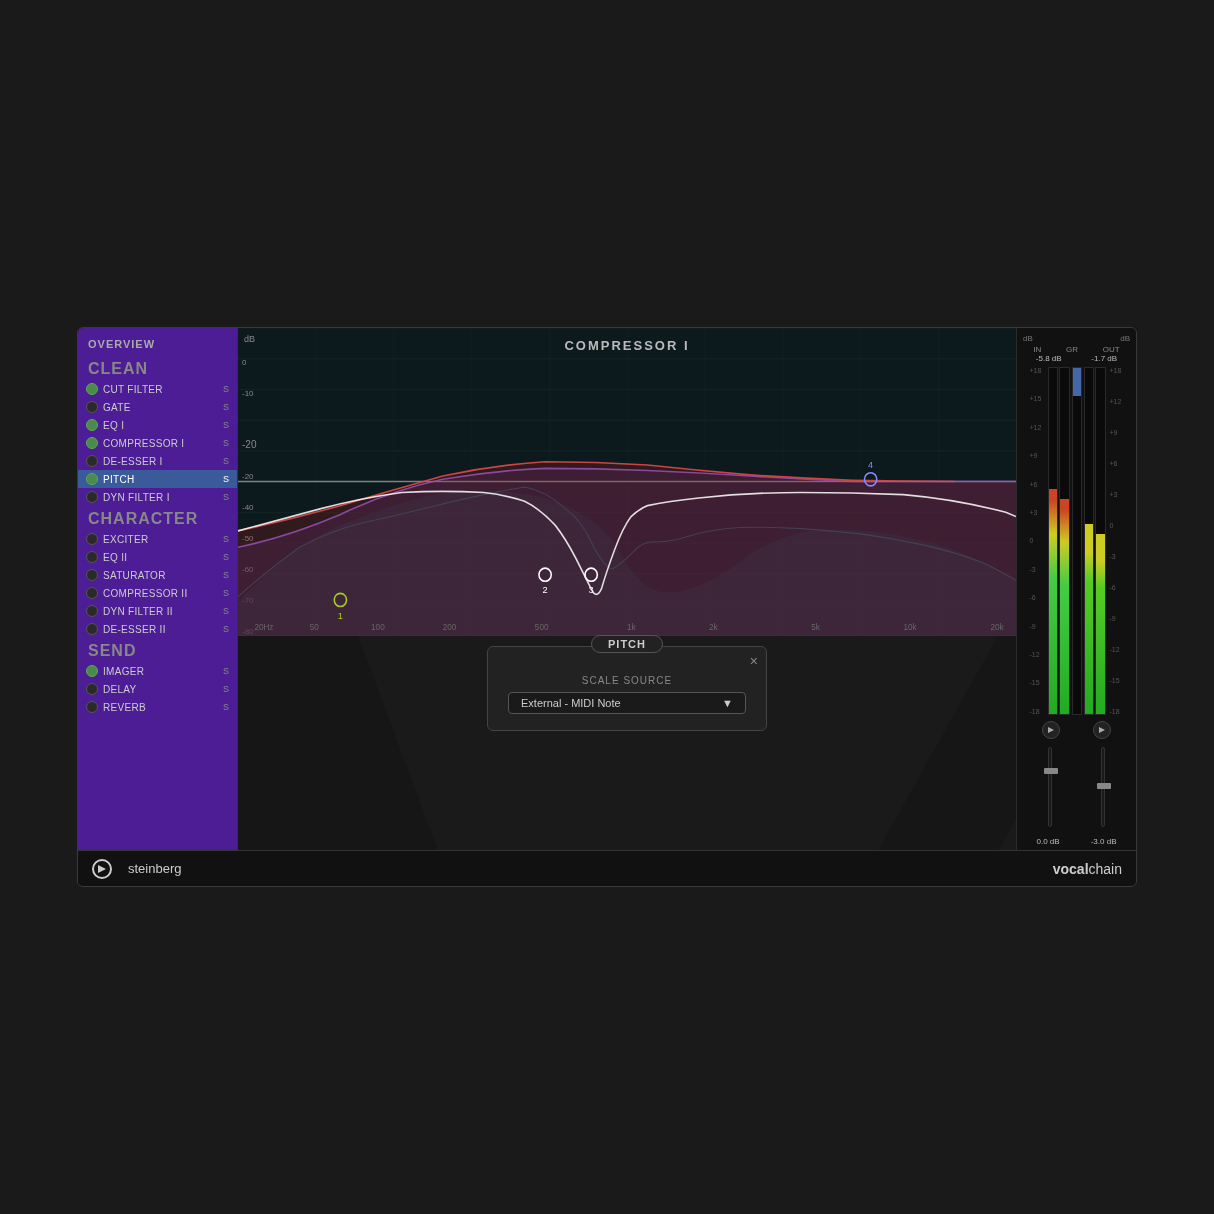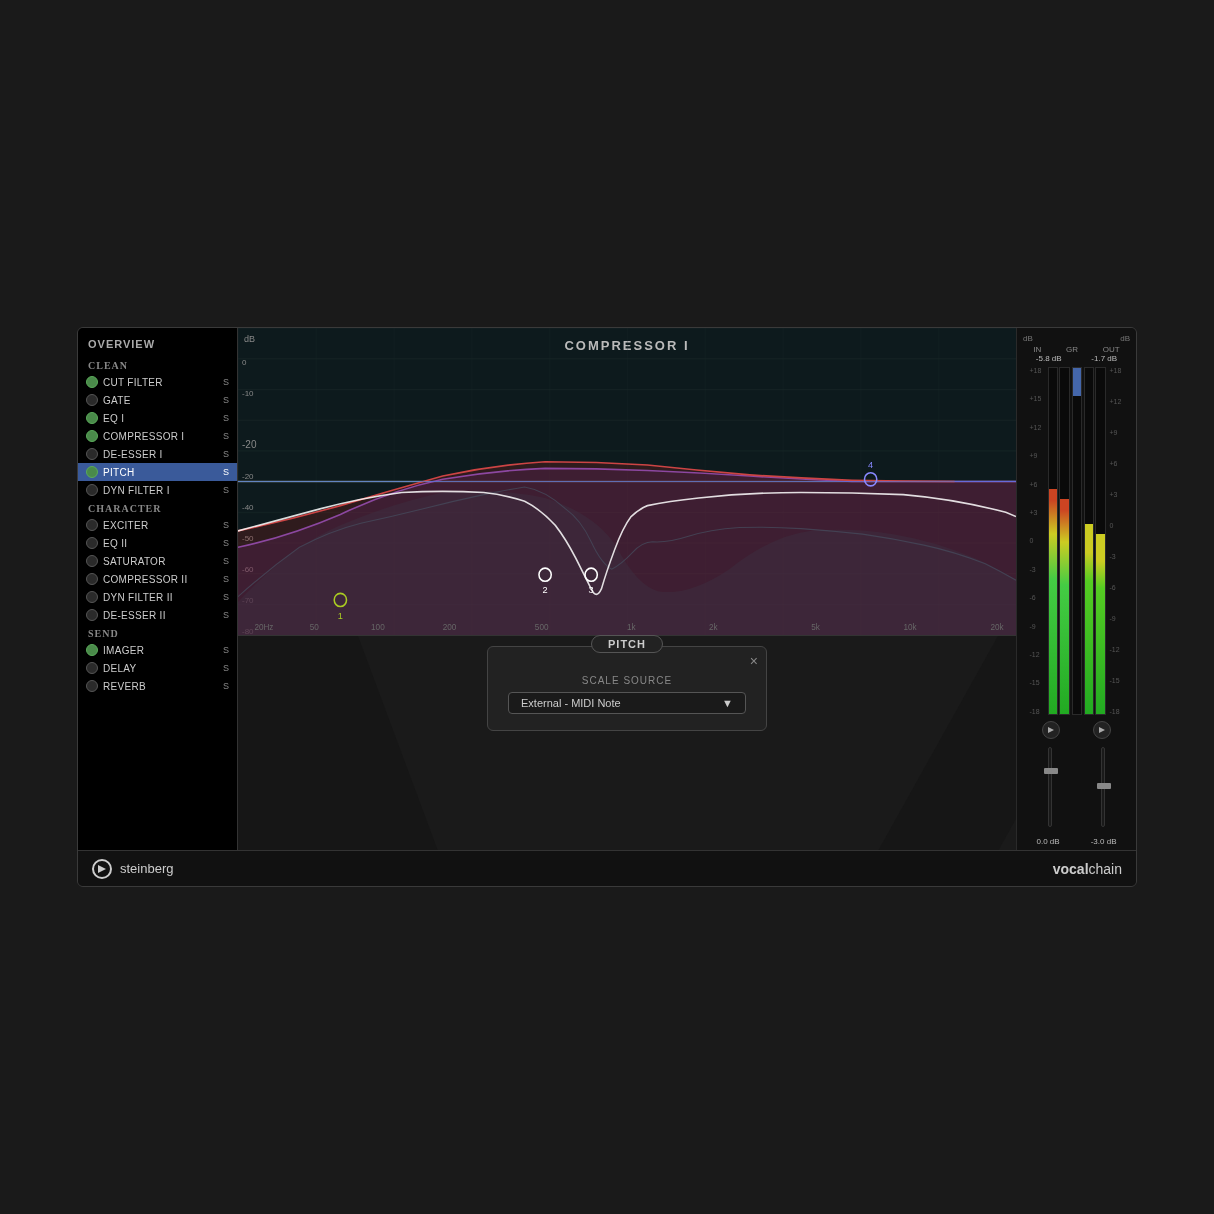--- a/index.html
+++ b/index.html
@@ -23,41 +23,40 @@
       overflow: hidden;
     }
     .main-area {
       display: flex;
       flex: 1;
       overflow: hidden;
     }
     
     .sidebar {
       width: 160px;
-      background: #000000;
+      background: #4c1d95;
       border-right: 1px solid #333;
       display: flex;
       flex-direction: column;
       flex-shrink: 0;
       padding: 4px 0;
     }
     .sidebar-overview {
       color: #aaa;
       font-size: 11px;
       font-weight: bold;
       padding: 6px 10px;
       letter-spacing: 1px;
     }
     .sidebar-section-title {
       color: #888;
-      font-size: 10px;
+      font-size: 16px;
       font-weight: bold;
       padding: 4px 10px 2px;
       letter-spacing: 1px;
-      font-family: Liberation Serif, serif;
     }
     .sidebar-item {
       display: flex;
       align-items: center;
       padding: 3px 6px 3px 8px;
       cursor: pointer;
       position: relative;
     }
     .sidebar-item.active {
       background: #3a5a9a;
@@ -238,21 +237,21 @@
       background: #111;
       border-top: 1px solid #333;
       display: flex;
       align-items: center;
       justify-content: space-between;
       padding: 0 14px;
     }
     .footer-brand {
       display: flex;
       align-items: center;
-      gap: 8px;
+      gap: 16px;
       color: #ccc;
       font-size: 13px;
     }
     .footer-logo-icon {
       width: 20px;
       height: 20px;
       border: 2px solid #ccc;
       border-radius: 50%;
       display: flex;
       align-items: center;

